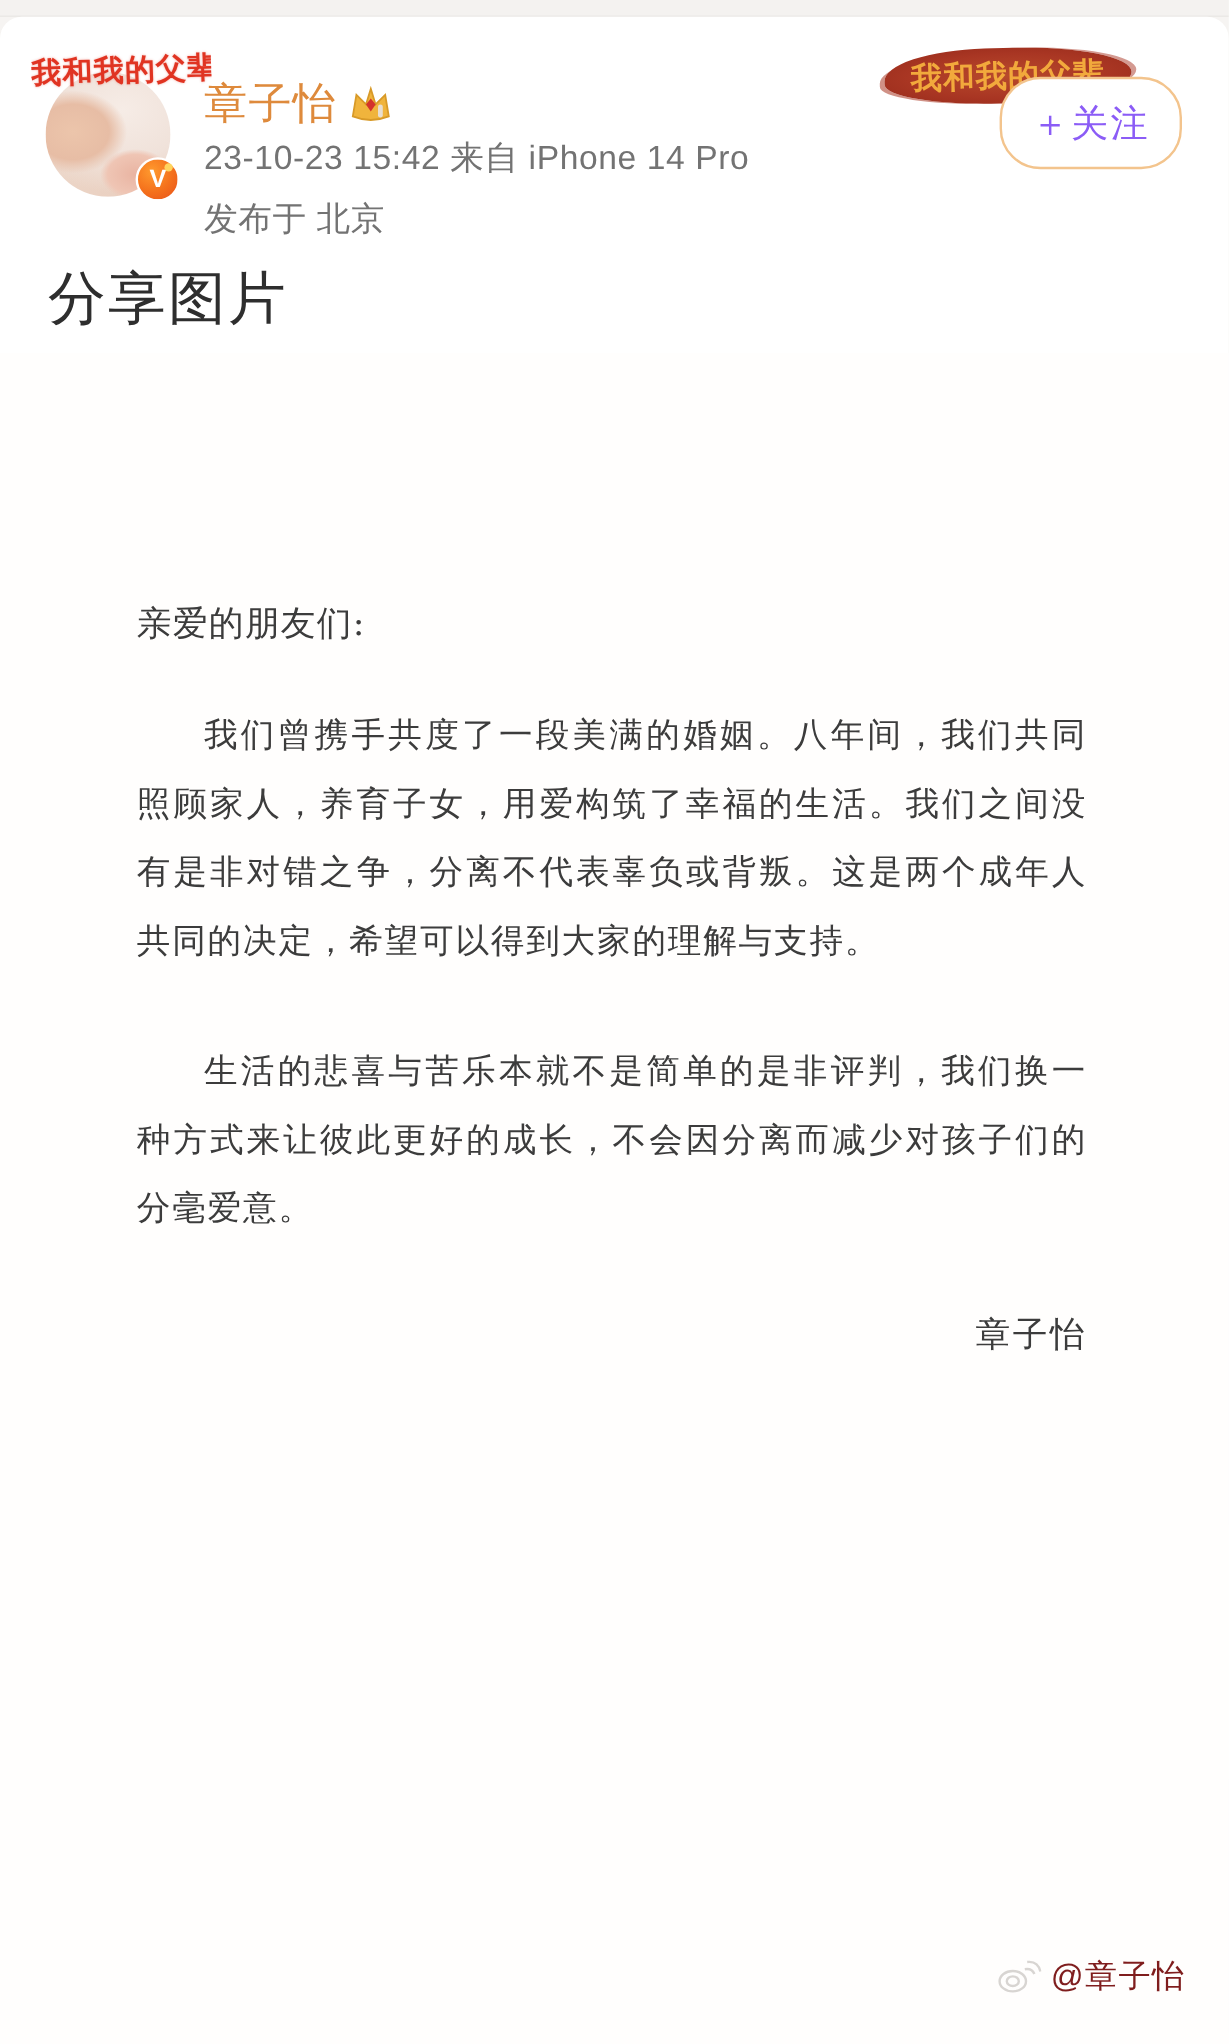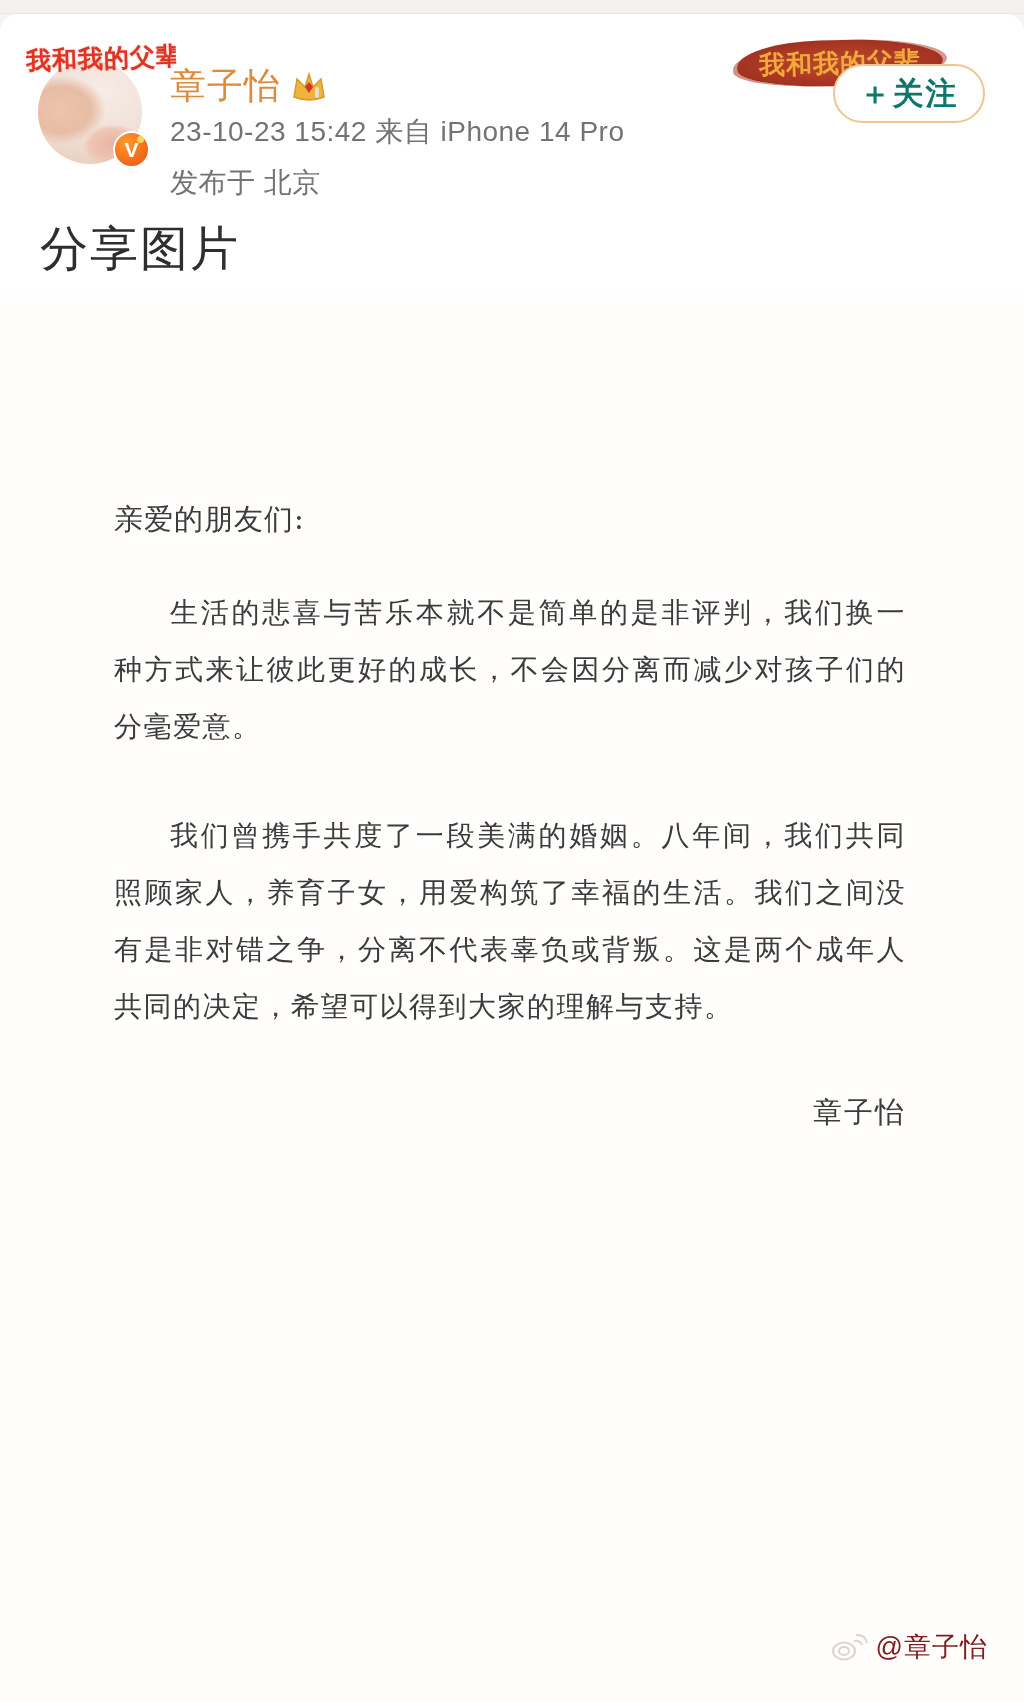--- a/index.html
+++ b/index.html
@@ -49,26 +49,25 @@
   .movie-banner{
     position:absolute;left:737px;top:26px;width:206px;height:46px;
     background:radial-gradient(120px 26px at 50% 50%, #b84a2c 0%, #a93623 70%, #9e2f1e 100%);
     border-radius:46% 54% 48% 52% / 62% 55% 58% 45%;
     transform:rotate(-1.5deg);
     display:flex;align-items:center;justify-content:center;
     color:#f2a93c;font-weight:bold;font-size:26px;letter-spacing:1px;white-space:nowrap;
     box-shadow:-6px 2px 0 -2px rgba(169,54,35,.55), 6px -2px 0 -2px rgba(169,54,35,.5);
   }
   .follow-button{
-    position:absolute;left:833px;top:50px;width:152px;height:59px;
+    position:absolute;left:833px;top:50px;width:152px;height:77px;
     background:#ffffff;border:2px solid #f3c48d;border-radius:34px;
     display:flex;align-items:center;justify-content:center;gap:4px;
-    color:#0f766e;font-size:31px;letter-spacing:2px;white-space:nowrap;
+    color:#8b5cf6;font-size:31px;letter-spacing:2px;white-space:nowrap;
     box-sizing:border-box;
-    font-weight:bold;
   }
   
   .post-text{position:absolute;left:40px;top:203px;font-size:48px;color:#2e2e2e;letter-spacing:2px;}
   
   .letter{
     position:absolute;left:0;right:0;top:280px;bottom:0;background:#fffefd;
     font-family:"DejaVu Serif","Liberation Serif",serif;color:#3c3c3c;
   }
   .letter-inner{padding:206px 118px 0 114px;}
   .letter-salutation{font-size:29px;letter-spacing:1px;margin:0 0 44px 0;}
@@ -123,22 +122,22 @@
 
   <div class="movie-banner">我和我的父辈</div>
   <button class="follow-button">＋关注</button>
 
   <div class="post-text">分享图片</div>
 
   <div class="letter">
     <div class="letter-inner">
       <p class="letter-salutation">亲爱的朋友们:</p>
       <div class="letter-body">
+          <p>我们曾携手共度了一段美满的婚姻。八年间，我们共同照顾家人，养育子女，用爱构筑了幸福的生活。我们之间没有是非对错之争，分离不代表辜负或背叛。这是两个成年人共同的决定，希望可以得到大家的理解与支持。</p>
           <p>生活的悲喜与苦乐本就不是简单的是非评判，我们换一种方式来让彼此更好的成长，不会因分离而减少对孩子们的分毫爱意。</p>
-          <p>我们曾携手共度了一段美满的婚姻。八年间，我们共同照顾家人，养育子女，用爱构筑了幸福的生活。我们之间没有是非对错之争，分离不代表辜负或背叛。这是两个成年人共同的决定，希望可以得到大家的理解与支持。</p>
         </div>
       <div class="letter-signature">章子怡</div>
     </div>
 
     <div class="letter-watermark">
       <svg class="weibo-eye-icon" viewBox="0 0 38 30" fill="none" stroke="#d8d5d2" stroke-width="2">
         <ellipse cx="14" cy="19" rx="11" ry="8.5"></ellipse>
         <ellipse cx="14" cy="19" rx="5" ry="4"></ellipse>
         <path d="M24 9 q6 -1 8 4"></path>
         <path d="M26 3 q9 -1 11 8"></path>

